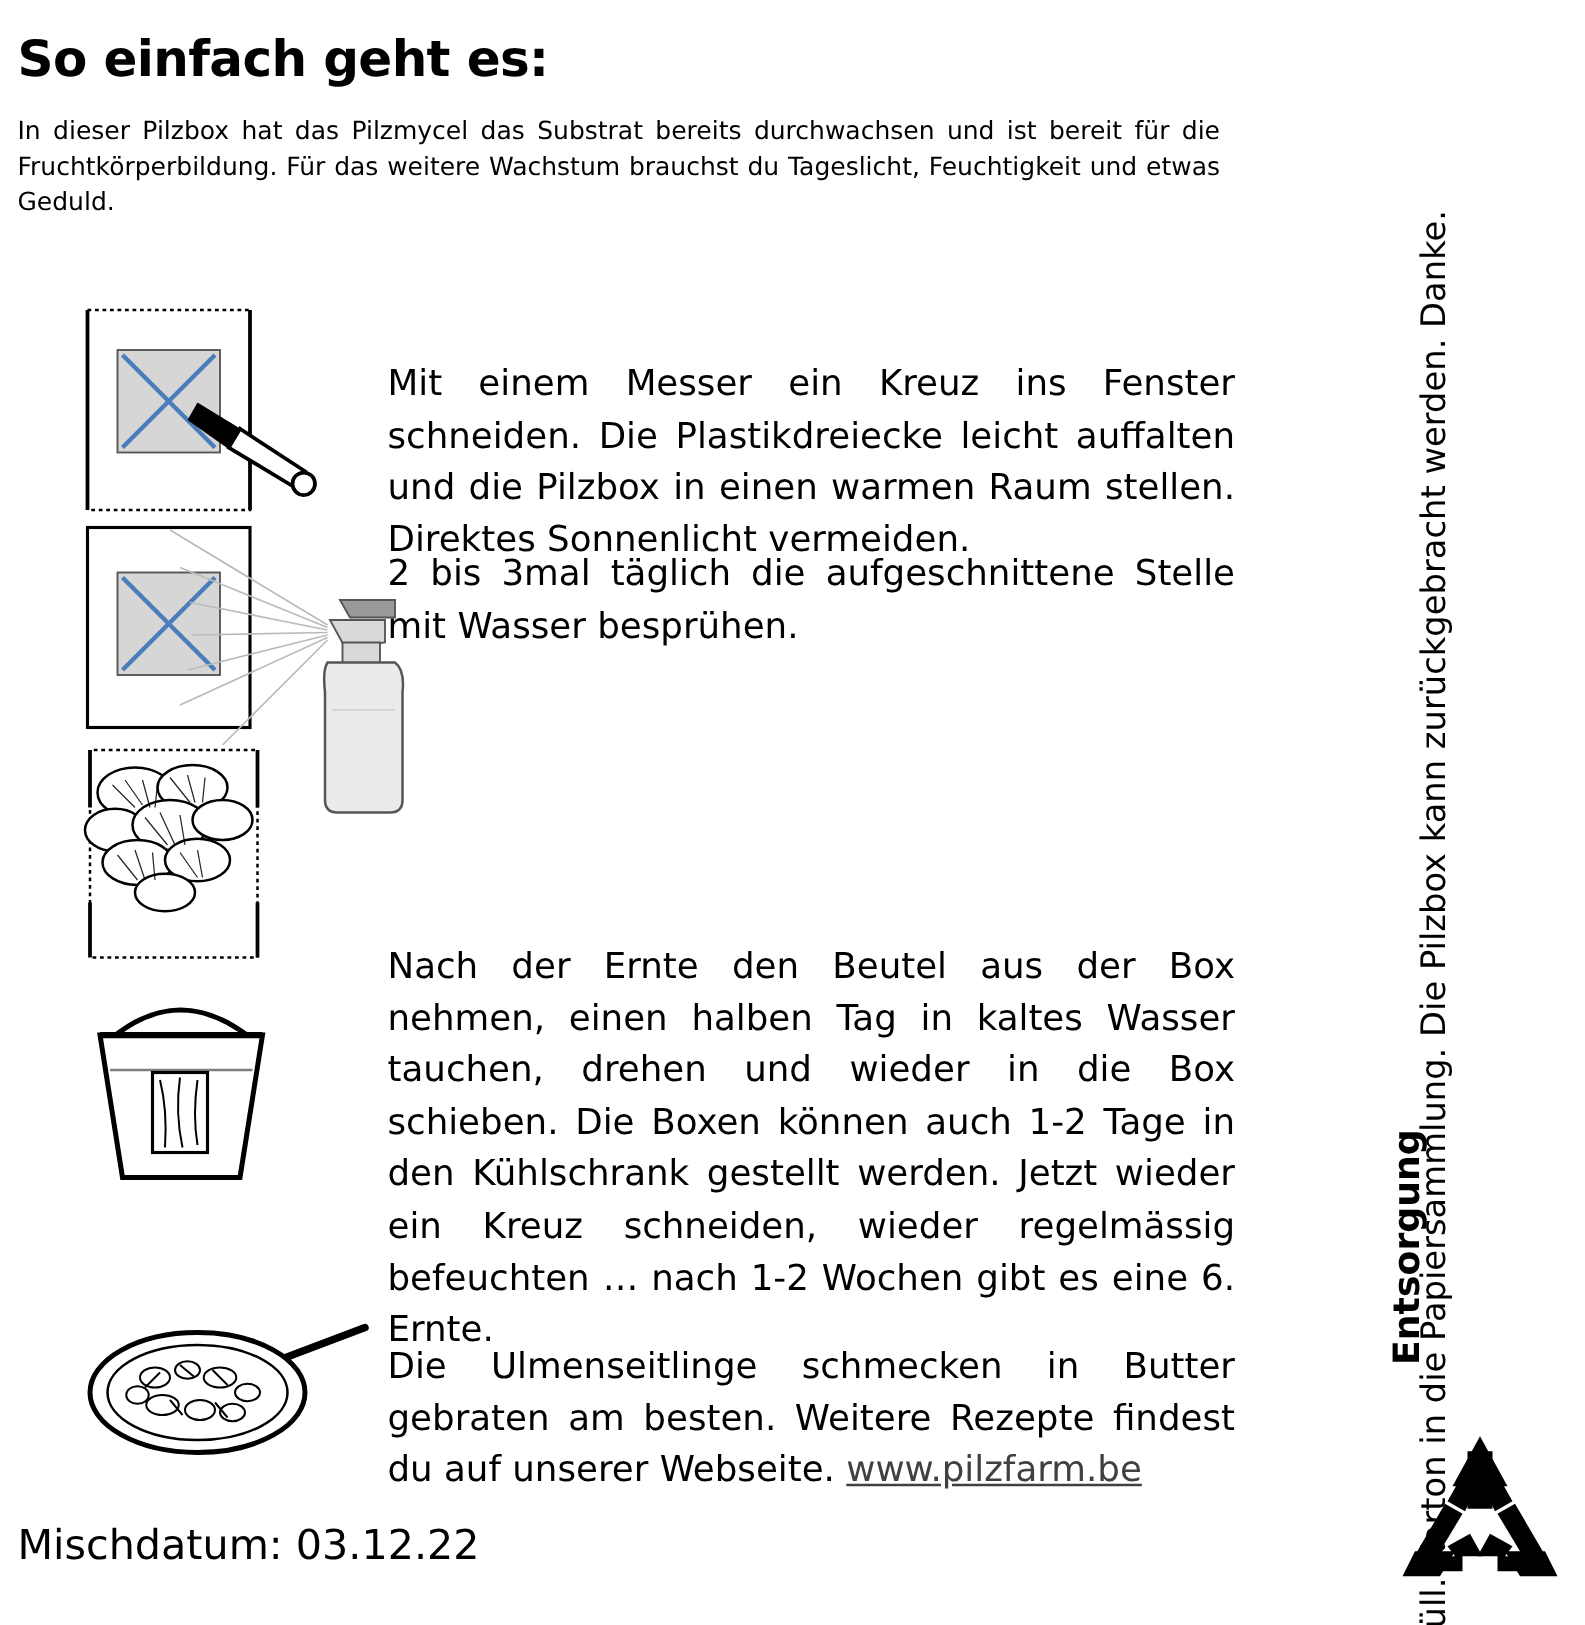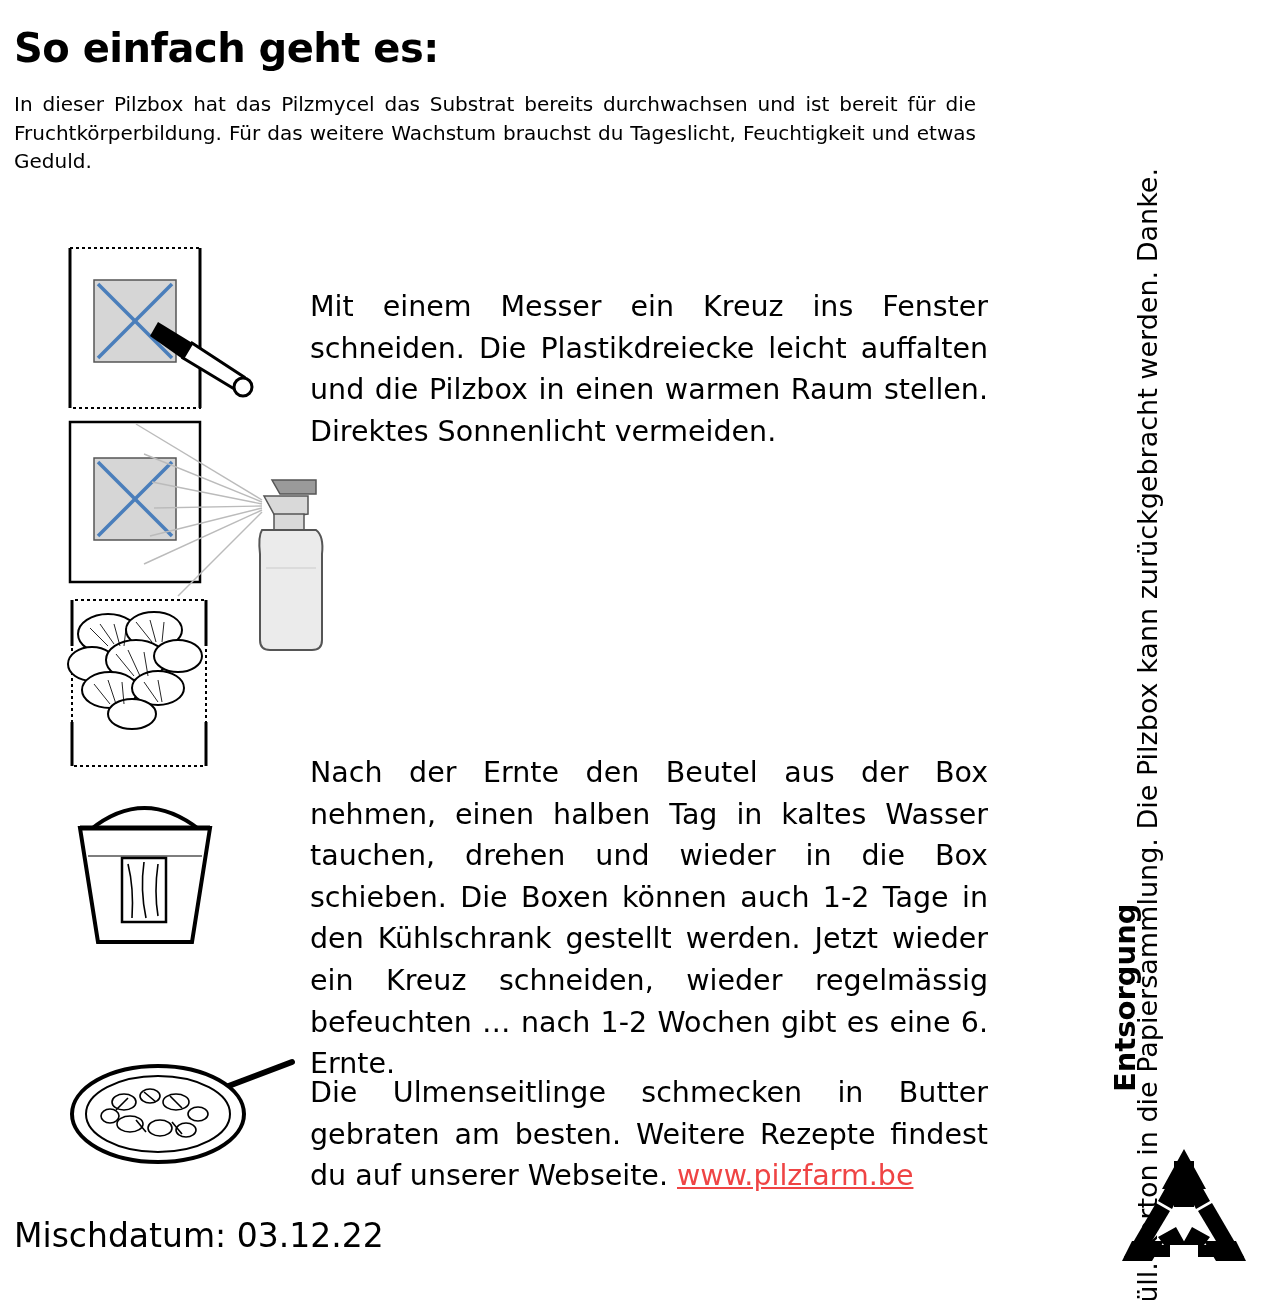--- a/index.html
+++ b/index.html
@@ -49,21 +49,21 @@
     text-justify: inter-word;
     left: 296px;
     width: 678px;
   }
   .icon-box {
     position: absolute;
     left: 52px;
   }
 
   a.weblink {
-    color: #ef4444;
+    color: #404040;
     text-decoration: underline;
   }
 
   #mischdatum {
     position: absolute;
     left: 0;
     top: 1216px;
     font-size: 33px;
   }
 
@@ -149,20 +149,21 @@
         <line x1="196" y1="94" x2="112" y2="178"></line>
       </g>
 
       <path d="M206 62 L250 62 L250 76 L214 76 Z" fill="#9a9a9a" stroke="#555" stroke-width="1.5"></path>
       <path d="M198 78 L242 78 L242 96 L210 100 Z" fill="#d9d9d9" stroke="#555" stroke-width="1.5"></path>
       <path d="M208 96 L238 96 L238 118 L208 118 Z" fill="#d9d9d9" stroke="#555" stroke-width="1.5"></path>
       <path d="M196 112 L250 112 Q258 118 256 136 L256 222 Q256 232 246 232 L204 232 Q194 232 194 222 L194 136 Q192 118 196 112 Z" fill="#ebebeb" stroke="#555" stroke-width="2"></path>
       <path d="M200 150 L250 150" stroke="#cccccc" stroke-width="1.2"></path>
     </svg>
   </div>
+  <div class="step-text" style="top:438px;">2 bis 3mal täglich die aufgeschnittene Stelle mit Wasser besprühen.</div>
 
   <div class="icon-box" style="top:594px;">
     <svg width="200" height="180" viewBox="0 0 200 180">
 
       <g stroke="#000" stroke-width="2" fill="none" stroke-dasharray="3,3">
         <path d="M6 6 L6 172 L140 172 L140 6 Z"></path>
       </g>
       <g stroke="#000" stroke-width="3" fill="none">
         <path d="M6 6 L6 52"></path>
           <path d="M6 128 L6 172"></path>

